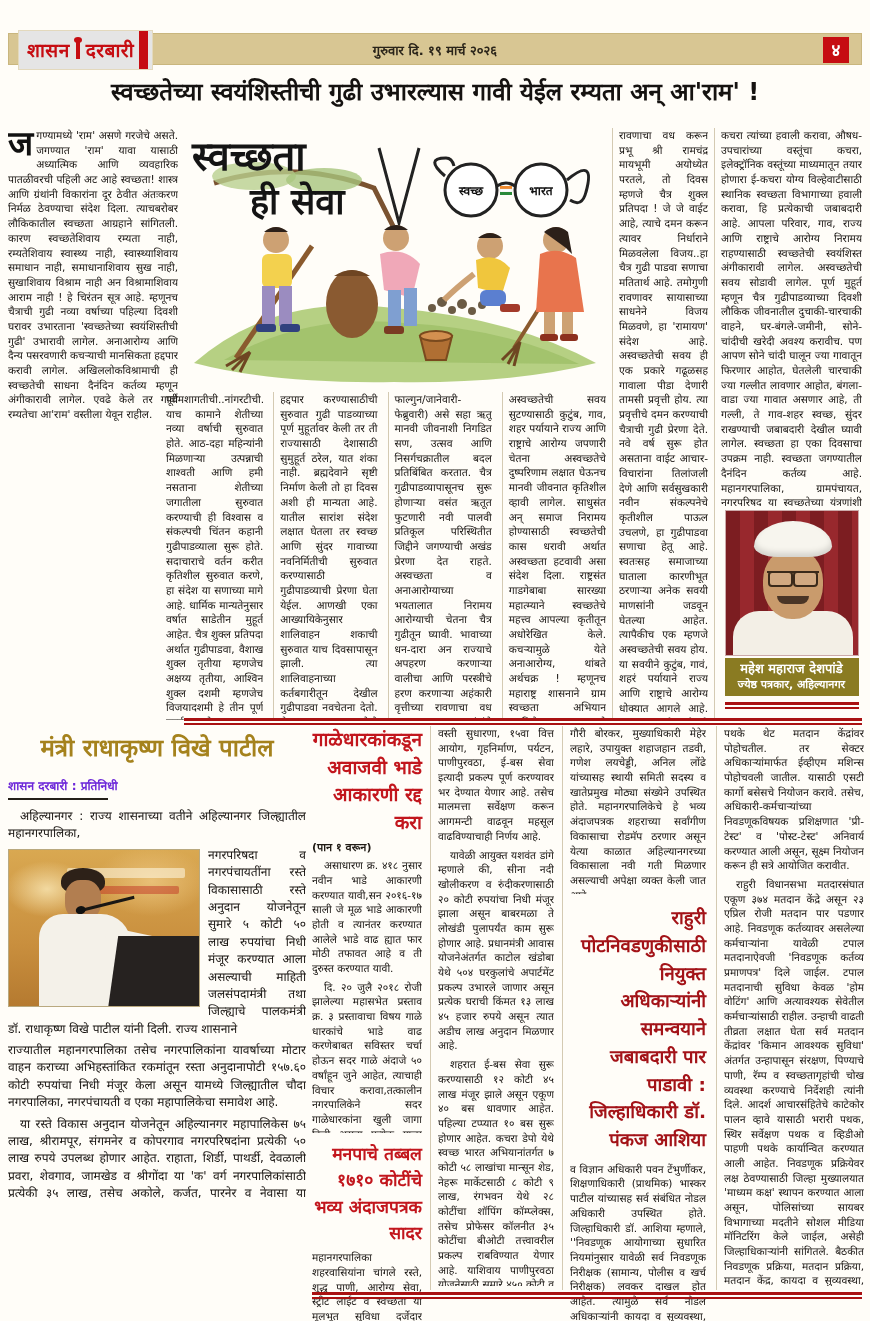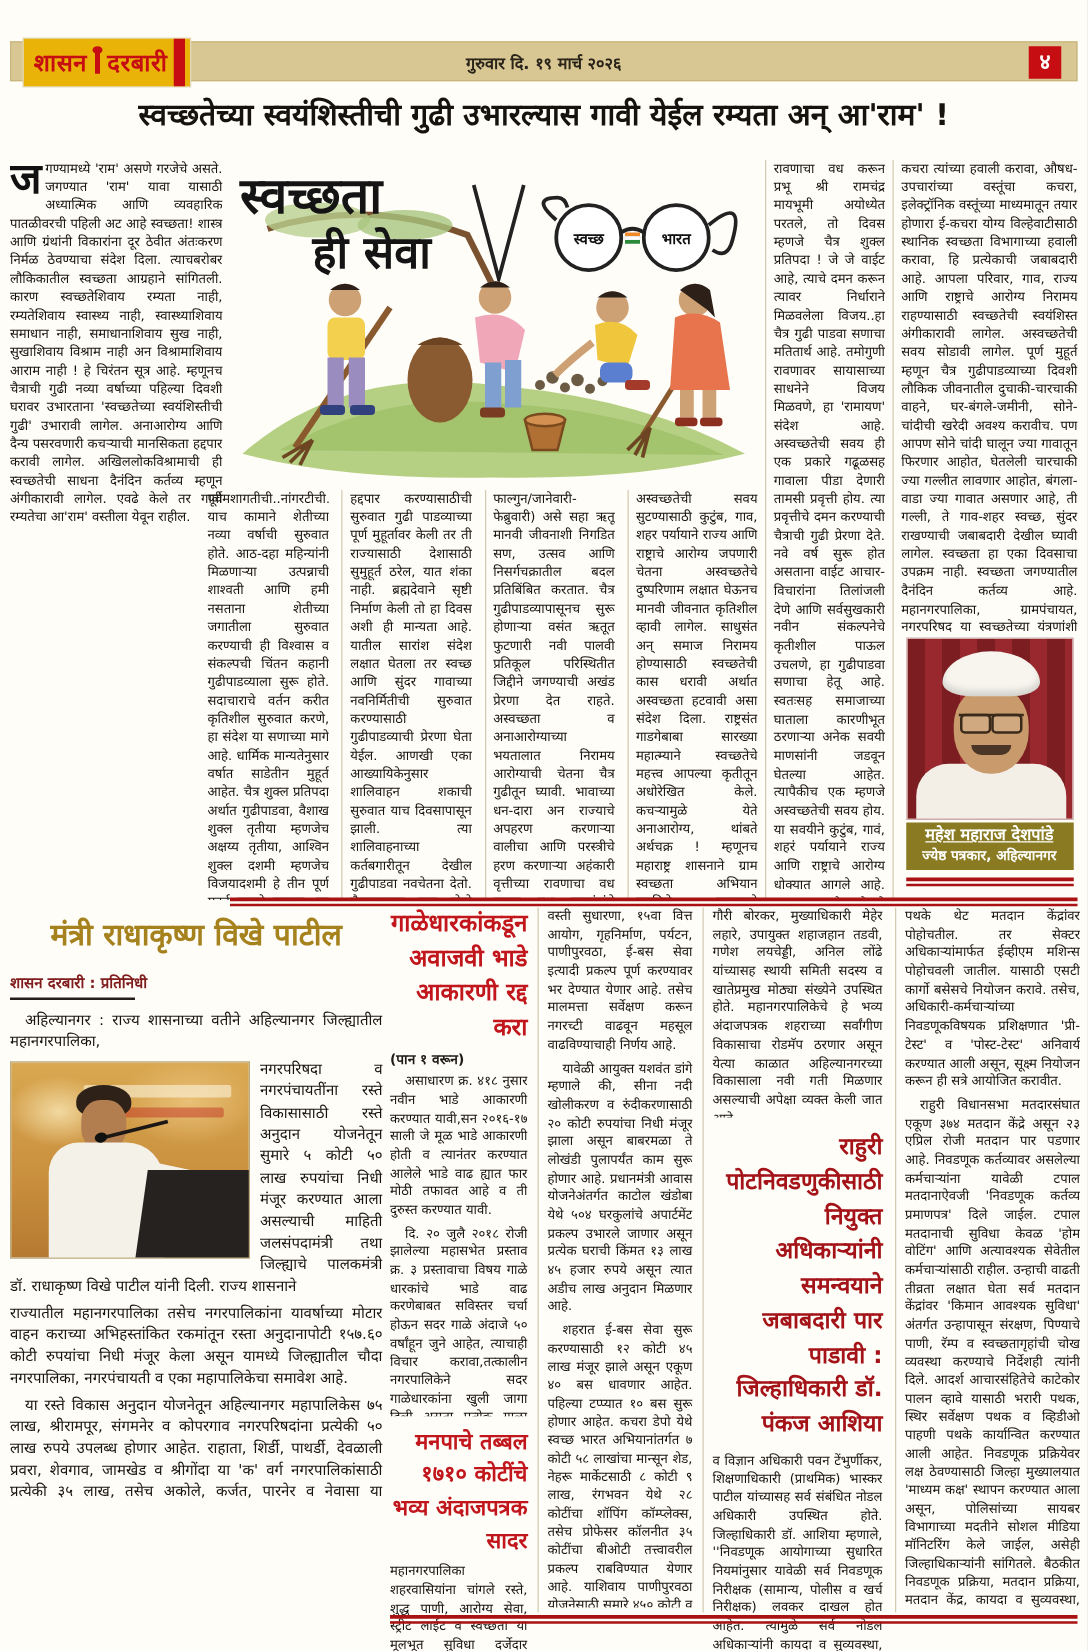--- a/index.html
+++ b/index.html
@@ -2,21 +2,21 @@
 <html><head>
 <meta charset="utf-8">
 <style>
   * { margin:0; padding:0; box-sizing:border-box; }
   html,body { background:#e9e6de; }
   body { font-family:"DejaVu Sans", sans-serif; }
   .page { position:relative; width:870px; height:1321px; background:#fffdf8; margin:0 auto; overflow:hidden; }
 
   
   .topbar { position:absolute; left:8px; right:8px; top:33px; height:32px; background:#d8c693; border:1px solid #c9b67e; }
-  .masthead { position:absolute; left:10px; top:-3px; height:38px; background:#eab308; display:flex; align-items:center; padding:0 4px 0 8px; box-shadow:0 0 0 1px #e3d9bd; }
+  .masthead { position:absolute; left:10px; top:-3px; height:38px; background:#e5e5e5; display:flex; align-items:center; padding:0 4px 0 8px; box-shadow:0 0 0 1px #e3d9bd; }
   .masthead .mword { color:#c60d12; font-weight:bold; font-size:19px; letter-spacing:.5px; }
   .m-emblem { width:10px; height:26px; margin:0 3px; position:relative; }
   .m-emblem::before { content:""; position:absolute; left:3px; top:4px; width:4px; height:18px; background:#c60d12; }
   .m-emblem::after { content:""; position:absolute; left:1px; top:0; width:8px; height:6px; border-radius:50%; background:#c60d12; }
   .m-bar { width:9px; height:38px; background:#c60d12; margin-left:5px; }
   .topdate { position:absolute; left:0; right:0; top:7px; text-align:center; font-size:13px; font-weight:bold; color:#2a2419; }
   .pagenum { position:absolute; right:12px; top:3px; width:26px; height:26px; background:#c60d12; color:#fff; font-weight:bold; font-size:17px; text-align:center; line-height:26px; }
 
   
   .lead-headline { position:absolute; left:8px; right:8px; top:74px; text-align:center; font-size:24px; font-weight:bold; color:#151210; white-space:nowrap; }
@@ -40,36 +40,36 @@
   .portrait { width:134px; margin:4px auto 0; }
   .portrait .ph { position:relative; width:134px; height:146px; background:repeating-linear-gradient(90deg,#7c1d21 0 14px,#98282d 14px 28px); border:1px solid #caa; overflow:hidden; }
   .portrait .shoulders { position:absolute; left:7px; bottom:-8px; width:120px; height:52px; background:#f3efe6; border-radius:26px 26px 0 0; }
   .portrait .face { position:absolute; left:37px; top:38px; width:60px; height:70px; background:#c99b6c; border-radius:45% 45% 48% 48%; }
   .portrait .cap { position:absolute; left:28px; top:10px; width:78px; height:36px; background:#f7f5ee; border-radius:50% 50% 30% 30%/70% 70% 30% 30%; box-shadow:inset 0 -4px 6px rgba(0,0,0,.15); }
   .portrait .specs { position:absolute; left:41px; top:60px; width:52px; height:12px; border-top:2px solid #3a2a1a; }
   .portrait .specs::before,.portrait .specs::after{ content:""; position:absolute; top:-2px; width:21px; height:12px; border:2px solid #3a2a1a; border-radius:4px; background:rgba(255,255,255,.15);} 
   .portrait .specs::before{left:1px;} .portrait .specs::after{right:1px;}
   .portrait .mous { position:absolute; left:51px; top:85px; width:32px; height:8px; background:#4a3526; border-radius:0 0 8px 8px; }
   .portrait .cap-caption { margin-top:2px; background:#8a7b22; color:#fff; text-align:center; padding:3px 2px 4px; }
-  .portrait .cap-caption .l1 { font-size:13px; font-weight:bold; line-height:1.3;text-decoration:underline; }
+  .portrait .cap-caption .l1 { font-size:13px; font-weight:bold; line-height:1.3; }
   .portrait .cap-caption .l2 { font-size:11px; font-weight:bold; line-height:1.3; }
 
   .redrule { border-top:3px solid #a91112; border-bottom:2px solid #a91112; height:7px; }
   .ruleA { position:absolute; left:184px; top:718px; width:678px; }
   .ruleB { margin-top:6px; }
   .ruleC { position:absolute; left:312px; top:1292px; width:550px; }
 
   
   .illo svg { width:100%; height:100%; display:block; }
 
   
   .roads { position:absolute; left:8px; top:726px; width:298px; height:560px; }
   .roads .h1 { text-align:center; font-size:26px; line-height:1.55; font-weight:bold; color:#191511; }
   .roads .h2 { text-align:center; font-size:24px; font-weight:bold; color:#a5821d; margin-top:4px; }
-  .roads .byline { margin-top:14px; font-size:12px; font-weight:bold; color:#7f1d1d; }
+  .roads .byline { margin-top:14px; font-size:12px; font-weight:bold; color:#6d28d9; }
   .roads .byline-rule { width:100px; height:2px; background:#241f18; margin-top:4px; margin-bottom:8px; }
   .roads .bodytext { font-size:12px; line-height:1.45; }
   .speaker { float:left; width:192px; height:158px; margin:2px 8px 4px 0; position:relative; overflow:hidden; border:1px solid #b9a97f; background:
       radial-gradient(60px 40px at 20% 25%, #f2d9a0, transparent 70%),
       radial-gradient(80px 50px at 75% 20%, #e9c077, transparent 70%),
       linear-gradient(180deg,#d9a851 0%, #c98f3e 60%, #b57a30 100%); }
   .speaker .banner1{position:absolute;left:58px;top:18px;width:118px;height:10px;background:rgba(255,250,230,.55);border-radius:2px;}
   .speaker .banner2{position:absolute;left:70px;top:36px;width:100px;height:8px;background:rgba(190,40,30,.45);border-radius:2px;}
   .speaker .man-hair{position:absolute;left:52px;top:18px;width:44px;height:26px;background:#2d2118;border-radius:50% 50% 40% 40%;}
   .speaker .man-face{position:absolute;left:56px;top:30px;width:36px;height:40px;background:#b27e50;border-radius:42%;}
@@ -260,21 +260,21 @@
       <p>दि. २० जुलै २०१८ रोजी झालेल्या महासभेत प्रस्ताव क्र. ३ प्रस्तावाचा विषय गाळे धारकांचे भाडे वाढ करणेबाबत सविस्तर चर्चा होऊन सदर गाळे अंदाजे ५० वर्षांहून जुने आहेत, त्याचाही विचार करावा,तत्कालीन नगरपालिकेने सदर गाळेधारकांना खुली जागा दिली असता प्रत्येक गाळा धारकाने सदर गाळे स्वखर्चाने बांधून घेतले असल्यामुळे गाळेधारकांच्या अडचणी जाणून योग्य तो निर्णय आपण घ्यावा ही विनंती करण्यात आली आहे.</p>
     </div>
     <div class="red-head budget-head">मनपाचे तब्बल १७१० कोटींचे भव्य अंदाजपत्रक सादर</div>
     <div class="bodytext clip" style="height:118px;">
       <p class="noind">महानगरपालिका शहरवासियांना चांगले रस्ते, शुद्ध पाणी, आरोग्य सेवा, स्ट्रीट लाईट व स्वच्छता या मूलभूत सुविधा दर्जेदार देण्यासाठी कटिबद्ध असल्याचे स्पष्ट करण्यात आले. शासनाच्या विविध योजनांमधून - पायाभूत सुविधा विकास, दलित</p>
     </div>
   </div>
 
   <div class="colC">
     <div class="bodytext clip" style="height:560px;">
-      <p class="noind">वस्ती सुधारणा, १५वा वित्त आयोग, गृहनिर्माण, पर्यटन, पाणीपुरवठा, ई-बस सेवा इत्यादी प्रकल्प पूर्ण करण्यावर भर देण्यात येणार आहे. तसेच मालमत्ता सर्वेक्षण करून नगरच्टी वाढवून महसूल वाढविण्याचाही निर्णय आहे.</p>
+      <p class="noind">वस्ती सुधारणा, १५वा वित्त आयोग, गृहनिर्माण, पर्यटन, पाणीपुरवठा, ई-बस सेवा इत्यादी प्रकल्प पूर्ण करण्यावर भर देण्यात येणार आहे. तसेच मालमत्ता सर्वेक्षण करून आगमन्टी वाढवून महसूल वाढविण्याचाही निर्णय आहे.</p>
       <p>यावेळी आयुक्त यशवंत डांगे म्हणाले की, सीना नदी खोलीकरण व रुंदीकरणासाठी २० कोटी रुपयांचा निधी मंजूर झाला असून बाबरमळा ते लोखंडी पुलापर्यंत काम सुरू होणार आहे. प्रधानमंत्री आवास योजनेअंतर्गत काटोल खंडोबा येथे ५०४ घरकुलांचे अपार्टमेंट प्रकल्प उभारले जाणार असून प्रत्येक घराची किंमत १३ लाख ४५ हजार रुपये असून त्यात अडीच लाख अनुदान मिळणार आहे.</p>
       <p>शहरात ई-बस सेवा सुरू करण्यासाठी १२ कोटी ४५ लाख मंजूर झाले असून एकूण ४० बस धावणार आहेत. पहिल्या टप्प्यात १० बस सुरू होणार आहेत. कचरा डेपो येथे स्वच्छ भारत अभियानांतर्गत ७ कोटी ५८ लाखांचा मान्सून शेड, नेहरू मार्केटसाठी ८ कोटी ९ लाख, रंगभवन येथे २८ कोटींचा शॉपिंग कॉम्प्लेक्स, तसेच प्रोफेसर कॉलनीत ३५ कोटींचा बीओटी तत्त्वावरील प्रकल्प राबविण्यात येणार आहे. याशिवाय पाणीपुरवठा योजनेसाठी सुमारे ४५० कोटी व भूमिगत गटार योजनेसाठी ६०० कोटींचा प्रस्ताव केंद्र सरकारकडे पाठविण्यात आल्याची माहितीही त्यांनी दिली.</p>
 
     </div>
   </div>
 
   <div class="colD">
     <div class="bodytext clip" style="height:168px;">
       <p class="noind">गौरी बोरकर, मुख्याधिकारी मेहेर लहारे, उपायुक्त शहाजहान तडवी, गणेश लयचेड्डी, अनिल लोंढे यांच्यासह स्थायी समिती सदस्य व खातेप्रमुख मोठ्या संख्येने उपस्थित होते. महानगरपालिकेचे हे भव्य अंदाजपत्रक शहराच्या सर्वांगीण विकासाचा रोडमॅप ठरणार असून येत्या काळात अहिल्यानगरच्या विकासाला नवी गती मिळणार असल्याची अपेक्षा व्यक्त केली जात आहे.</p>
     </div>

